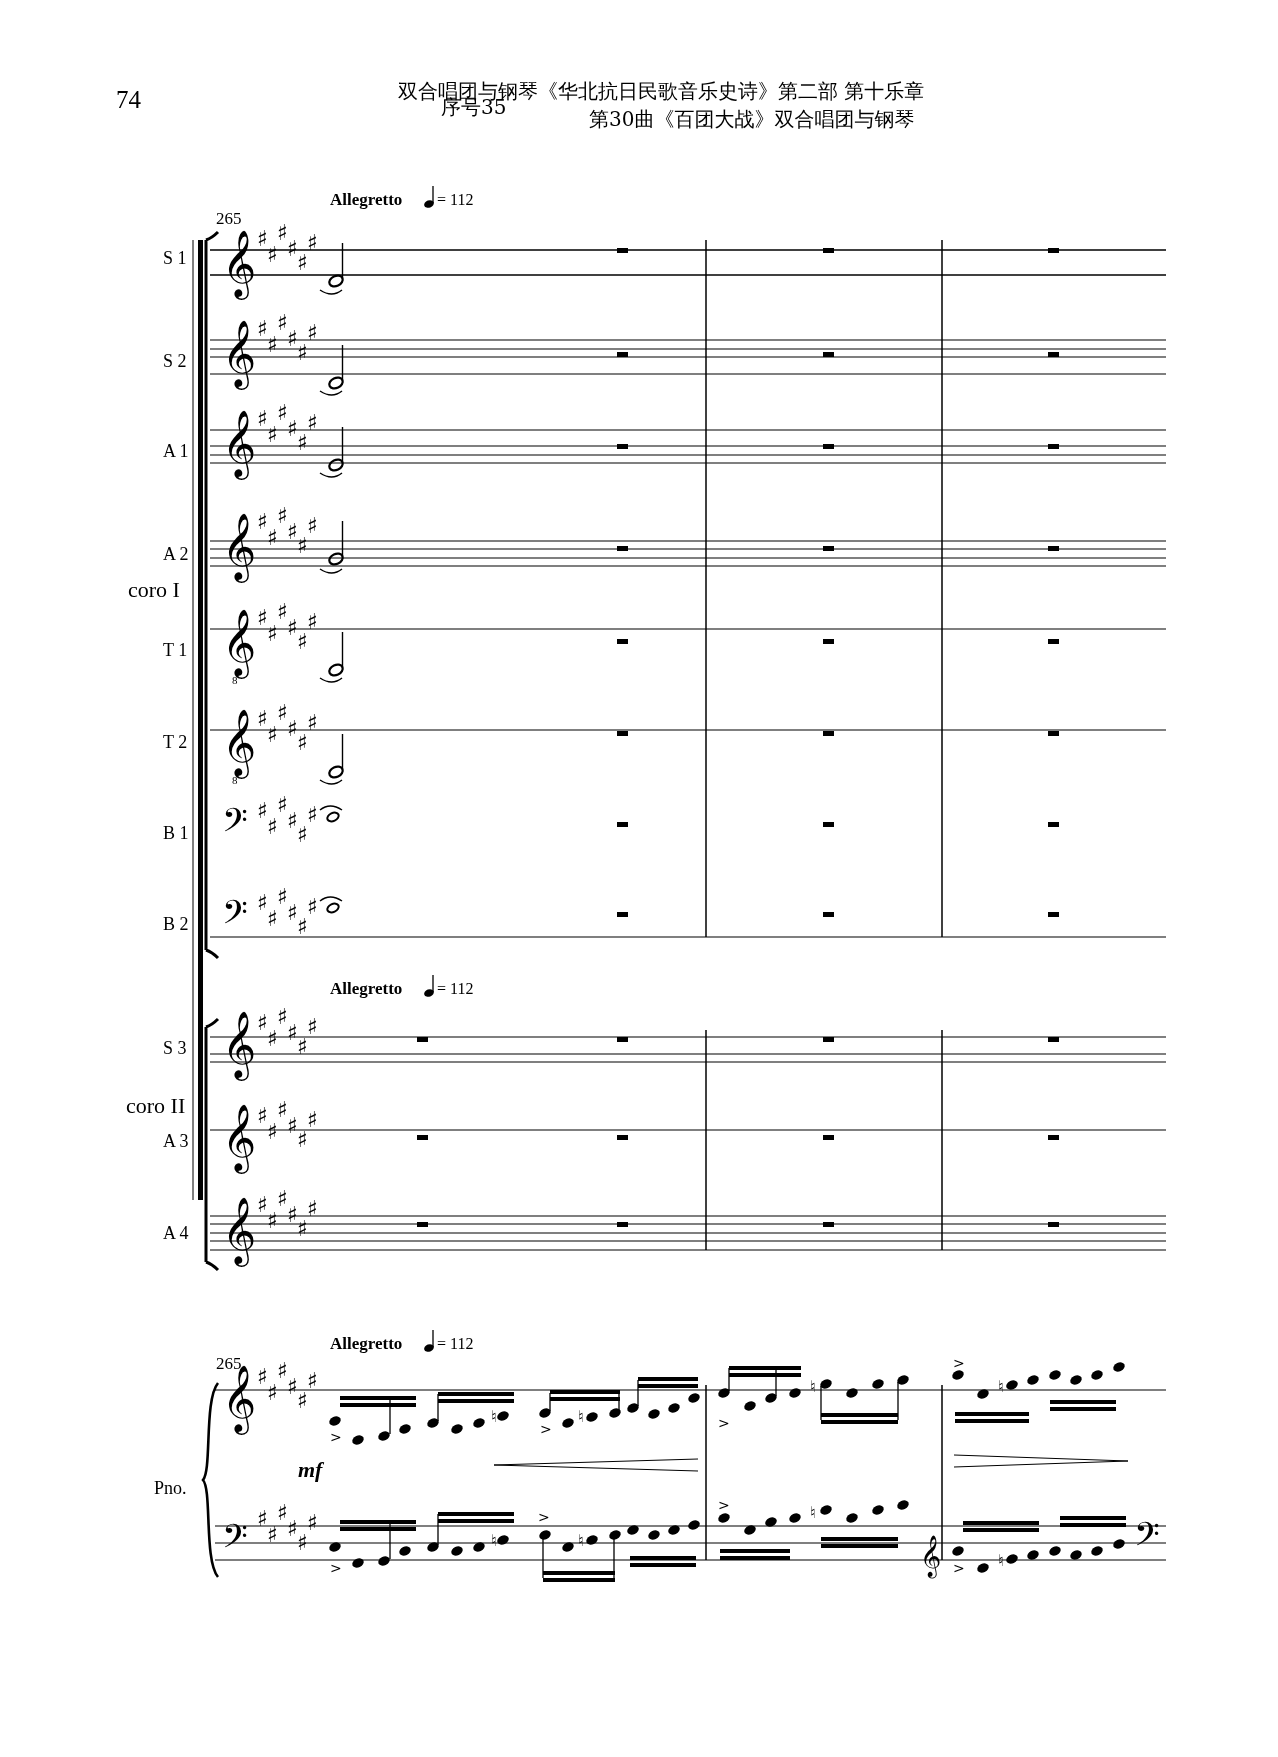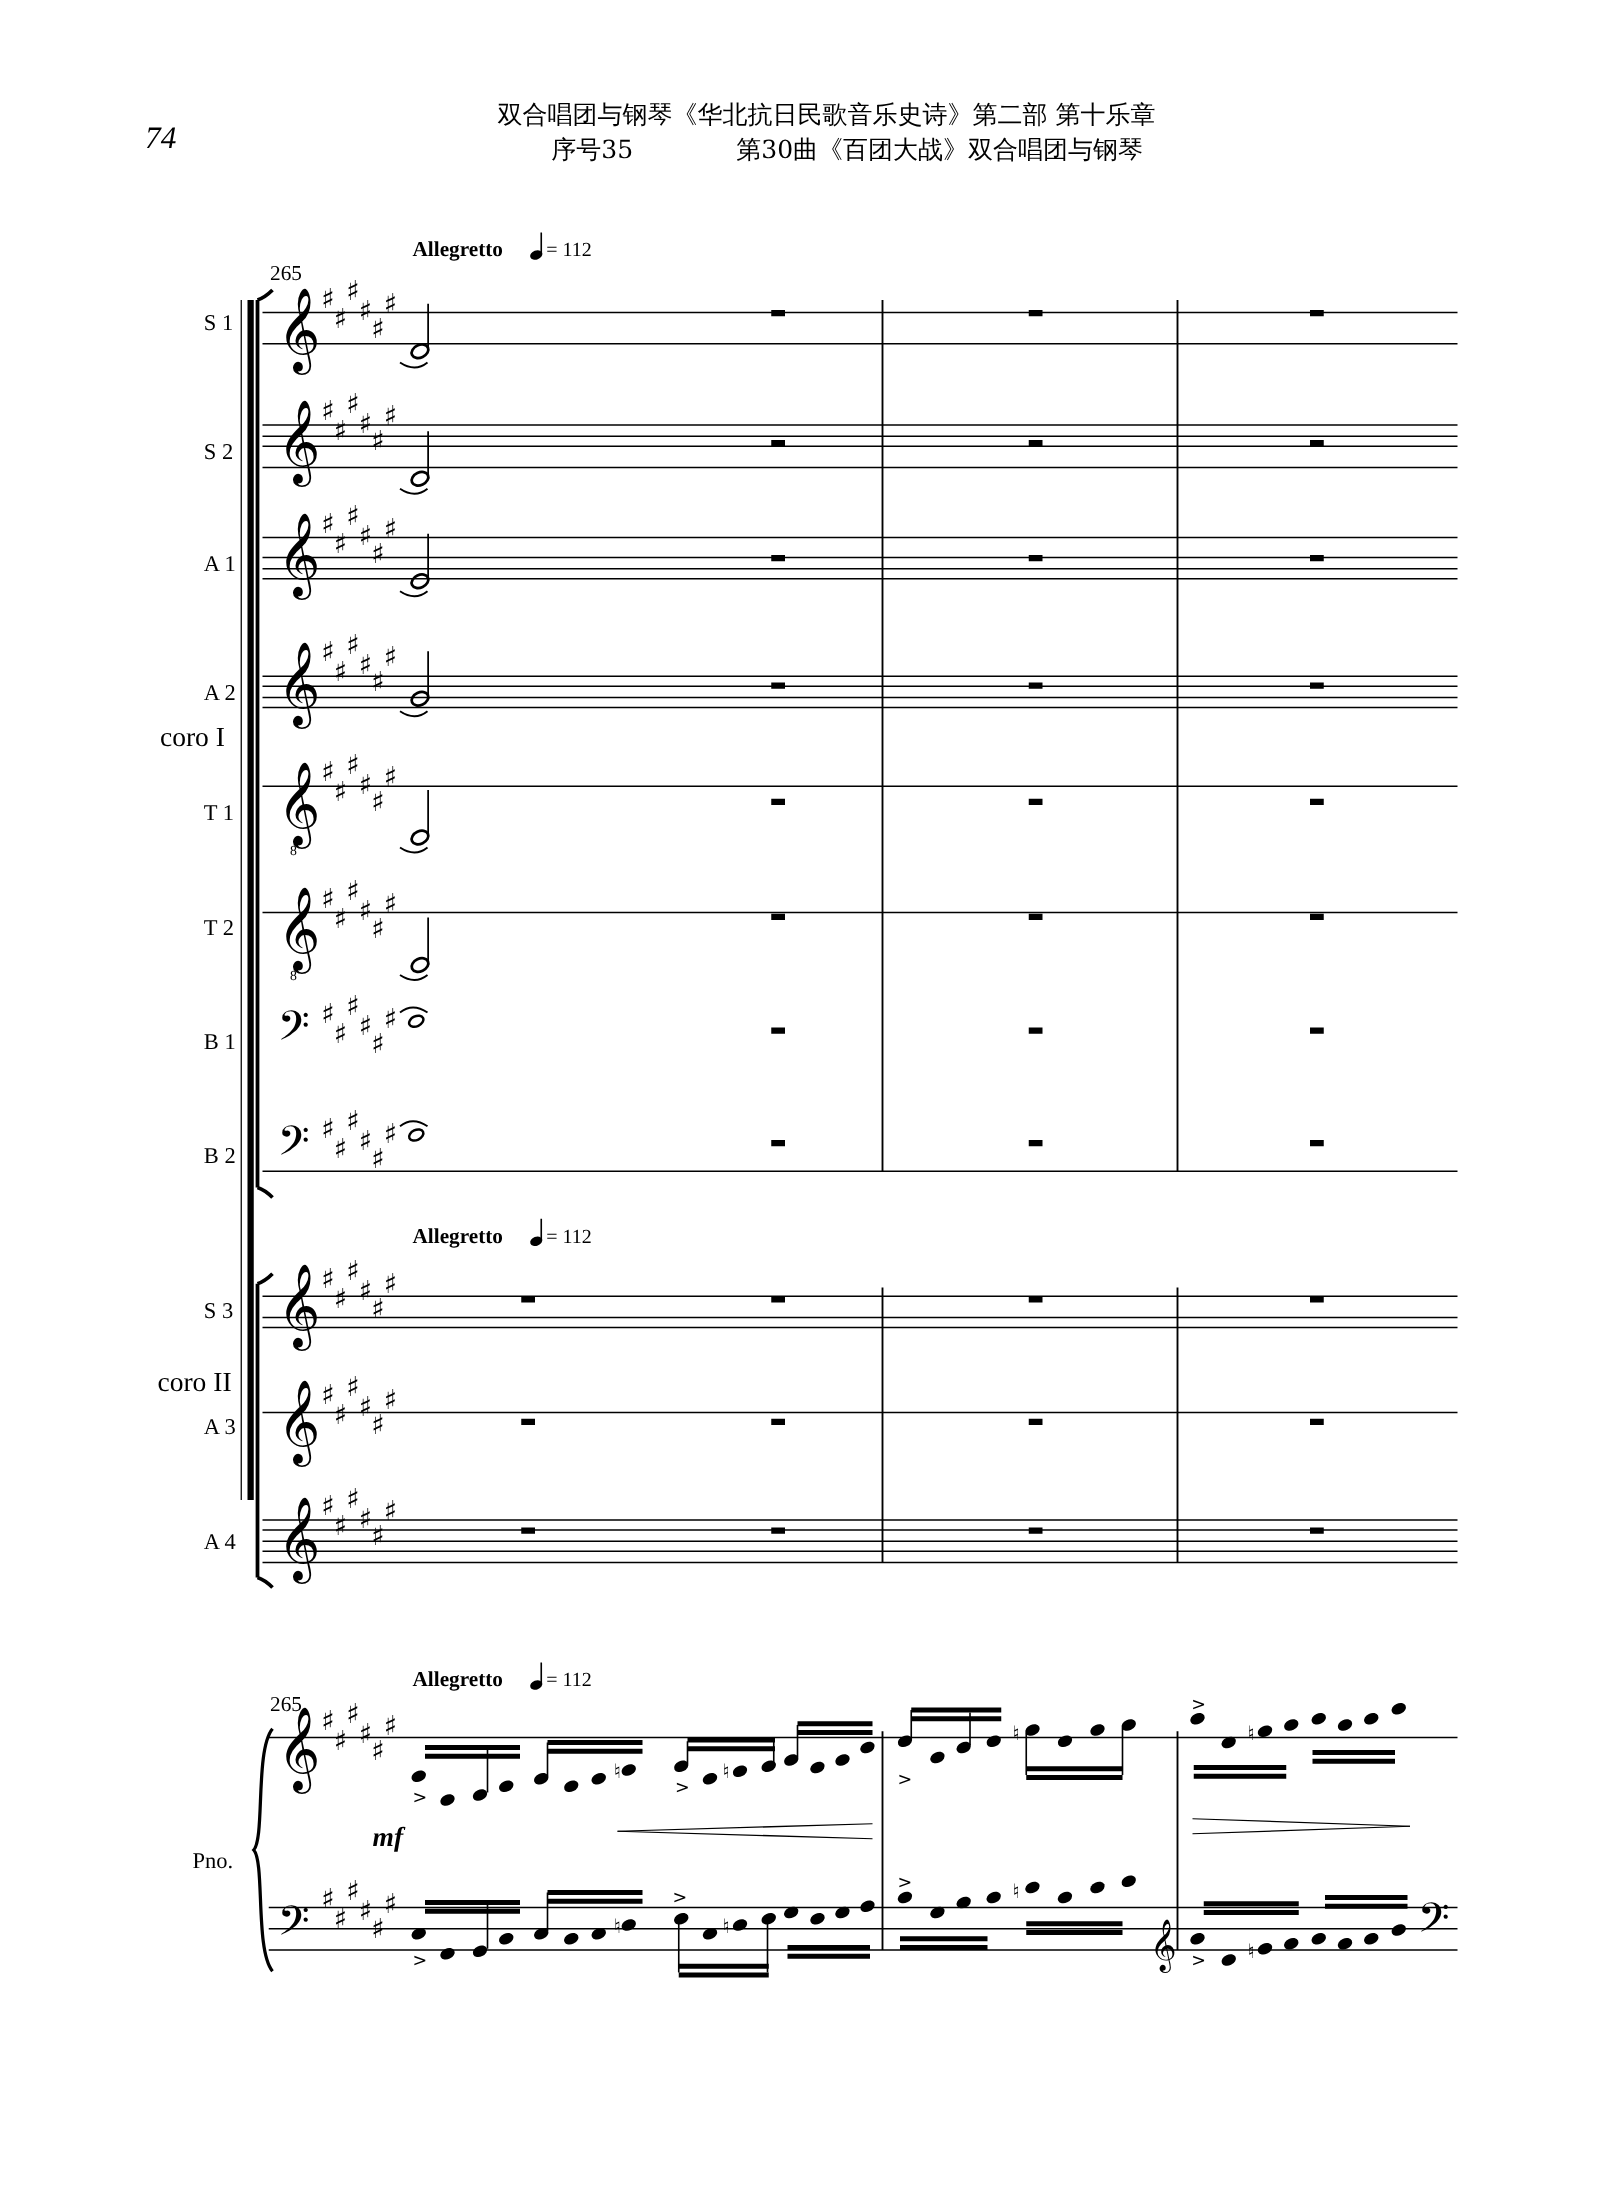--- a/index.html
+++ b/index.html
@@ -1,22 +1,22 @@
 <!DOCTYPE html>
 <html><head>
 <meta charset="utf-8">
 <style>
   html, body { margin: 0; padding: 0; background: #ffffff; }
   body { width: 1278px; height: 1757px; position: relative; overflow: hidden;
          font-family: "DejaVu Serif", "Liberation Serif", serif; color: #000; }
-  .page-number { position: absolute; left: 116px; top: 97px; font-size: 25px;
-                 font-family: "Liberation Serif", serif; font-style: italic; }
+  .page-number { position: absolute; left: 116px; top: 86px; font-size: 25px;
+                 font-family: "Liberation Serif", serif; }
   .hdr { position: absolute; font-family: "DejaVu Serif", serif; font-size: 20px; white-space: nowrap; }
   .hdr1 { left: 398px; top: 78px; }
-  .hdr2a { left: 441px; top: 106px; }
+  .hdr2a { left: 441px; top: 94px; }
   .hdr2b { left: 589px; top: 106px; }
   svg.score { position: absolute; left: 0; top: 0; }
   .lbl { font-family: "Liberation Serif", serif; font-size: 18px; }
   .grp { font-family: "Liberation Serif", serif; font-size: 22px; }
   .tempo { font-family: "Liberation Serif", serif; font-weight: bold; font-size: 17px; }
   .tempo-num { font-family: "Liberation Serif", serif; font-size: 16px; }
   .mnum { font-family: "Liberation Serif", serif; font-size: 17px; }
   .dyn { font-family: "Liberation Serif", serif; font-style: italic; font-weight: bold; font-size: 22px; }
   .sym { font-family: "DejaVu Sans", sans-serif; }
   .clef { font-family: "DejaVu Sans", sans-serif; font-size: 58px; }

